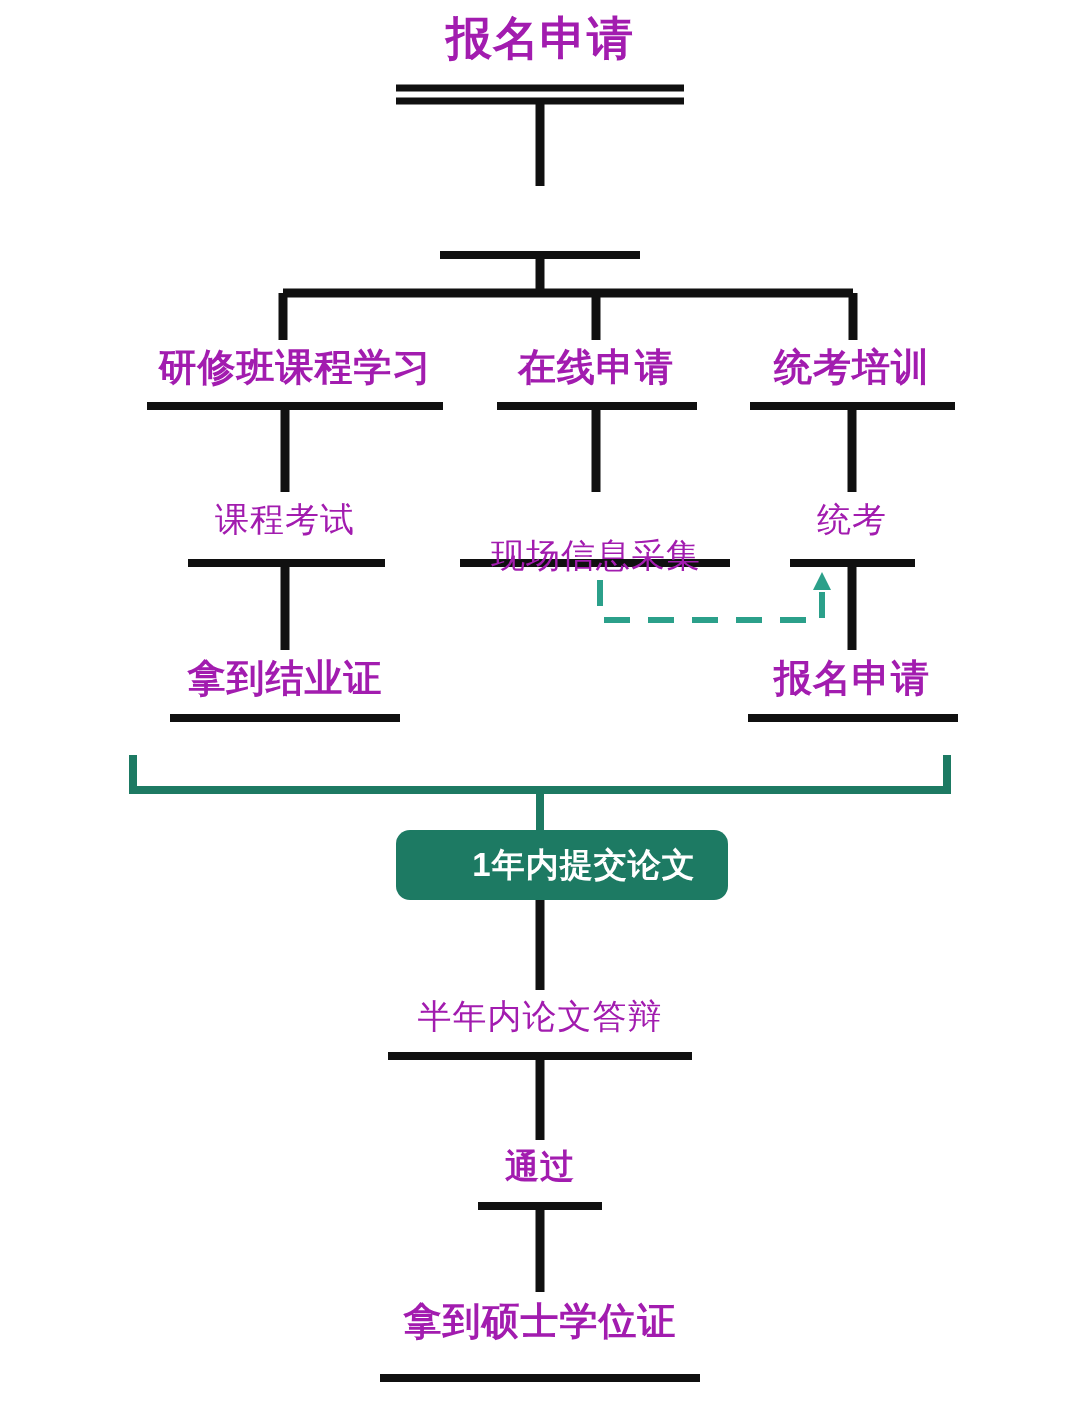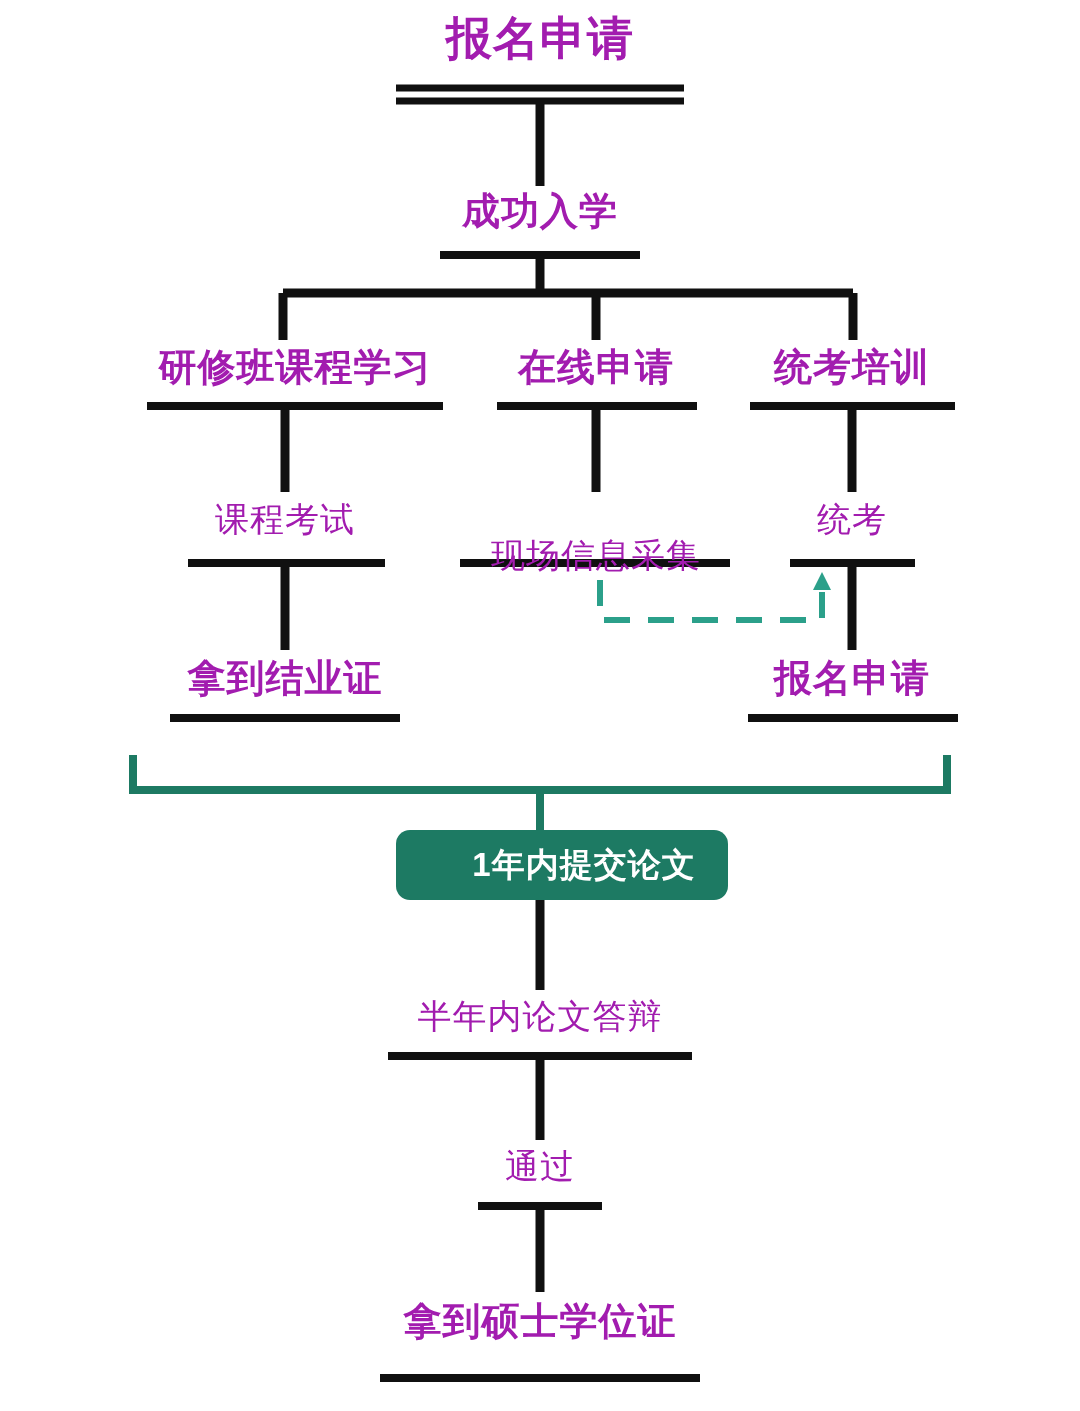--- a/index.html
+++ b/index.html
@@ -115,23 +115,20 @@
 
     <line x1="540" y1="1206" x2="540" y2="1292" stroke="#101010" stroke-width="9"></line>
 
     <line x1="380" y1="1378" x2="700" y2="1378" stroke="#101010" stroke-width="8"></line>
   </svg>
 
   <div class="node n-title" style="left:0; right:0; top:8px;">
     <span>报名申请</span>
   </div>
 
-  <div class="node n-big" style="left:0; right:0; top:186px;">
-    <span>成功入学</span>
-  </div>
 
   <div class="node n-big" style="left:95px; width:400px; top:342px;">
     <span>研修班课程学习</span>
   </div>
 
   <div class="node n-big" style="left:446px; width:300px; top:342px;text-align:center;">
     <span>在线申请</span>
   </div>
 
   <div class="node n-big" style="left:727px; width:250px; top:342px;">
@@ -159,21 +156,21 @@
   </div>
 
   <div class="pill" style="left:396px; top:830px; width:288px; height:70px;padding-left:44px;">
     <span>1年内提交论文</span>
   </div>
 
   <div class="node n-mid" style="left:0; right:0; top:994px;">
     <span>半年内论文答辩</span>
   </div>
 
-  <div class="node n-mid" style="left:0; right:0; top:1144px;">
+  <div class="node n-mid" style="left:0; right:0; top:1144px;font-weight:bold;">
     <span>通过</span>
   </div>
 
   <div class="node n-big" style="left:0; right:0; top:1296px;">
     <span>拿到硕士学位证</span>
   </div>
 
 </div>
 
 </body></html>

